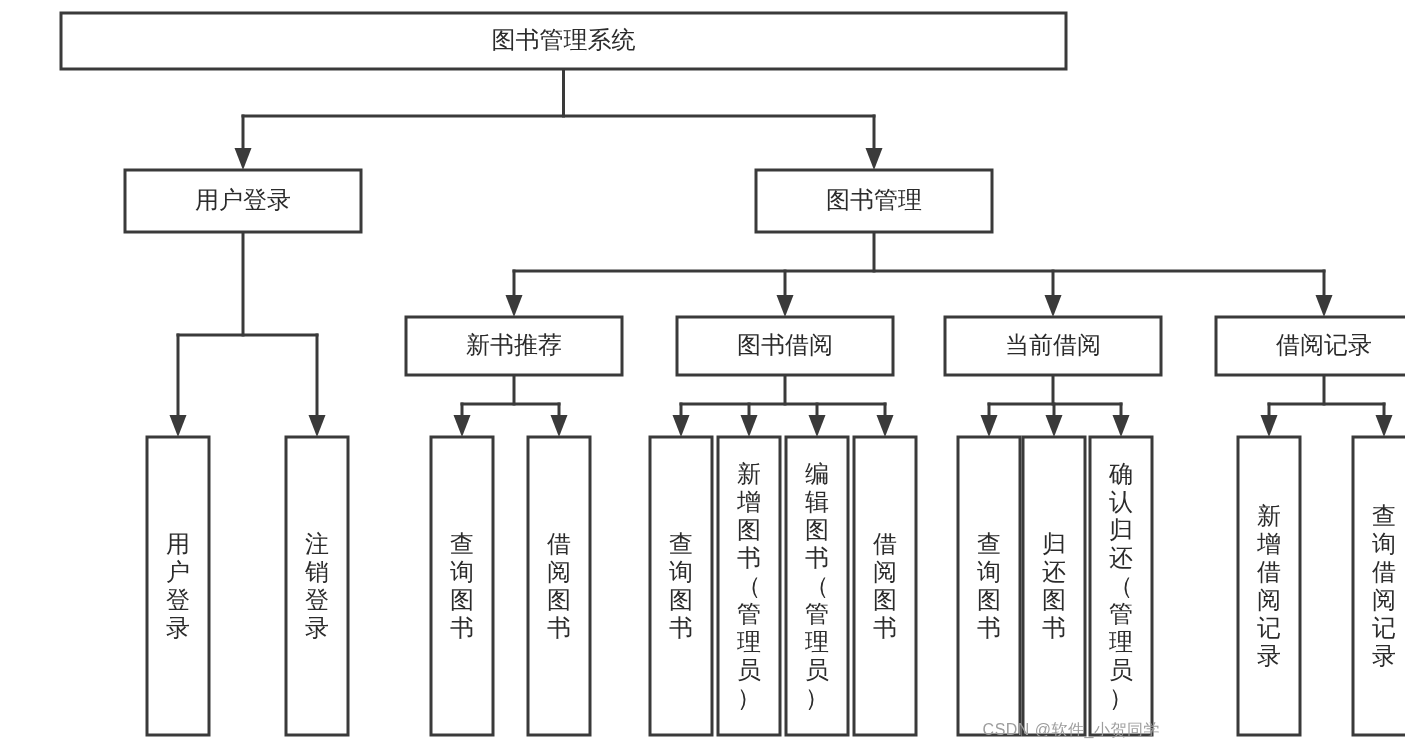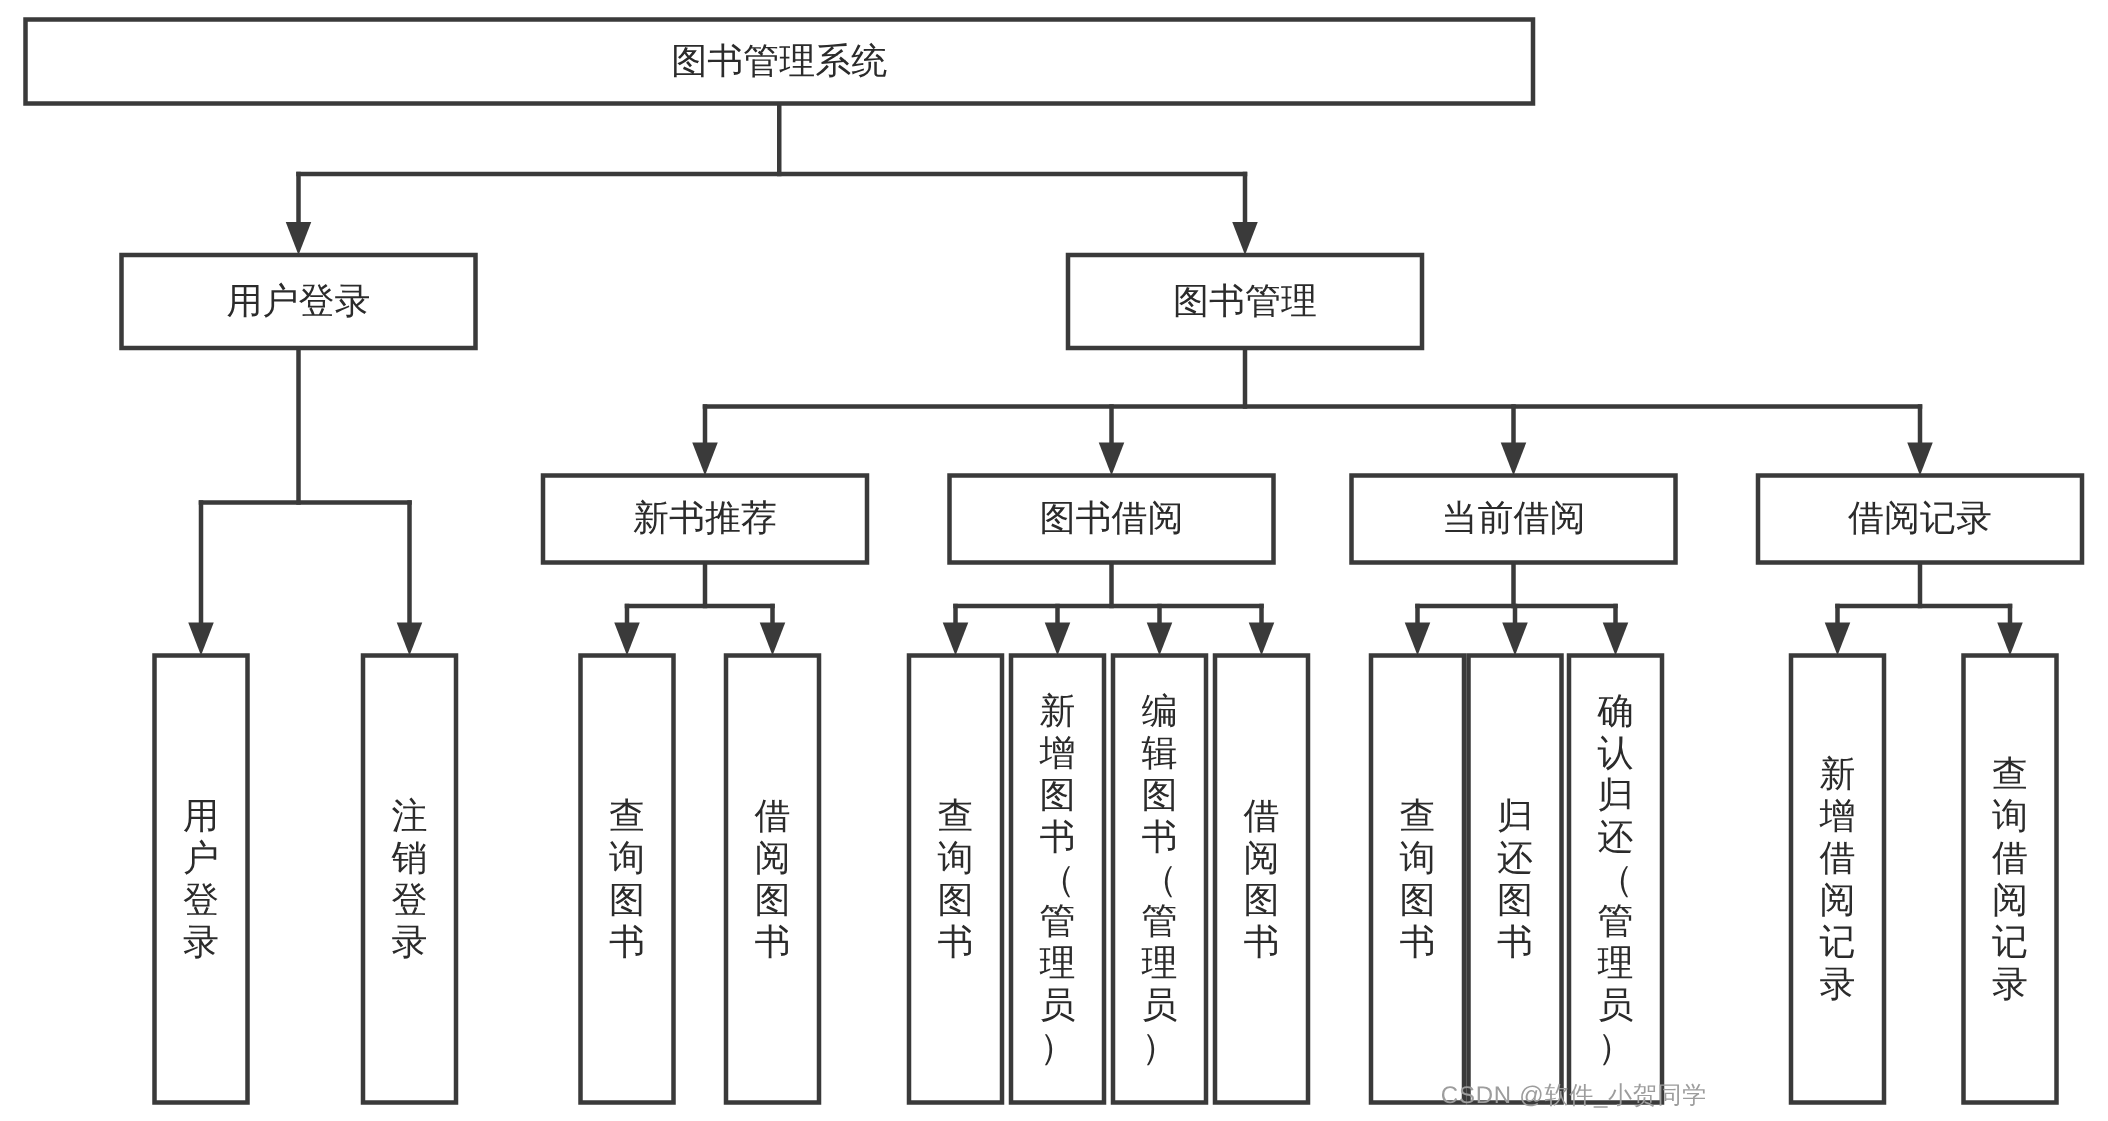--- a/index.html
+++ b/index.html
@@ -2,35 +2,35 @@
 <html><head>
 <meta charset="utf-8">
 <title>图书管理系统 功能结构图</title>
 <style>
   html,body{margin:0;padding:0;background:#ffffff;}
   body{
     width:1405px;height:747px;overflow:hidden;
     font-family:"Liberation Sans","DejaVu Sans",sans-serif;
     color:#2b2b2b;
   }
-  #diagram-root{position:relative;width:1138px;height:747px;background:#fff;}
+  #diagram-root{position:relative;width:1138px;height:747px;background:#fff;margin-left:44px;}
   svg#tree-svg{position:absolute;left:0;top:0;width:1405px;height:747px;display:block;}
   .node-box{
     fill:#ffffff;stroke:#3a3a3a;stroke-width:3;
   }
   .node-box.root{stroke-width:3;}
   .conn{stroke:#3a3a3a;stroke-width:3;fill:none;stroke-linecap:square;}
   .arrow-head{fill:#3a3a3a;stroke:none;}
   .node-label{
     font-family:"Liberation Sans","DejaVu Sans",sans-serif;
     font-size:24px;fill:#2b2b2b;
     dominant-baseline:middle;text-anchor:middle;
   }
   .watermark{
-    position:absolute;right:0;bottom:6px;
+    position:absolute;right:22px;bottom:6px;
     font-family:"Liberation Sans","DejaVu Sans",sans-serif;
     font-size:16px;color:#9d9d9d;white-space:nowrap;
     letter-spacing:0.5px;
   }
 </style>
 </head>
 <body>
 
 <div id="diagram-root">
   <svg id="tree-svg" viewBox="0 0 1405 747" xmlns="http://www.w3.org/2000/svg">

